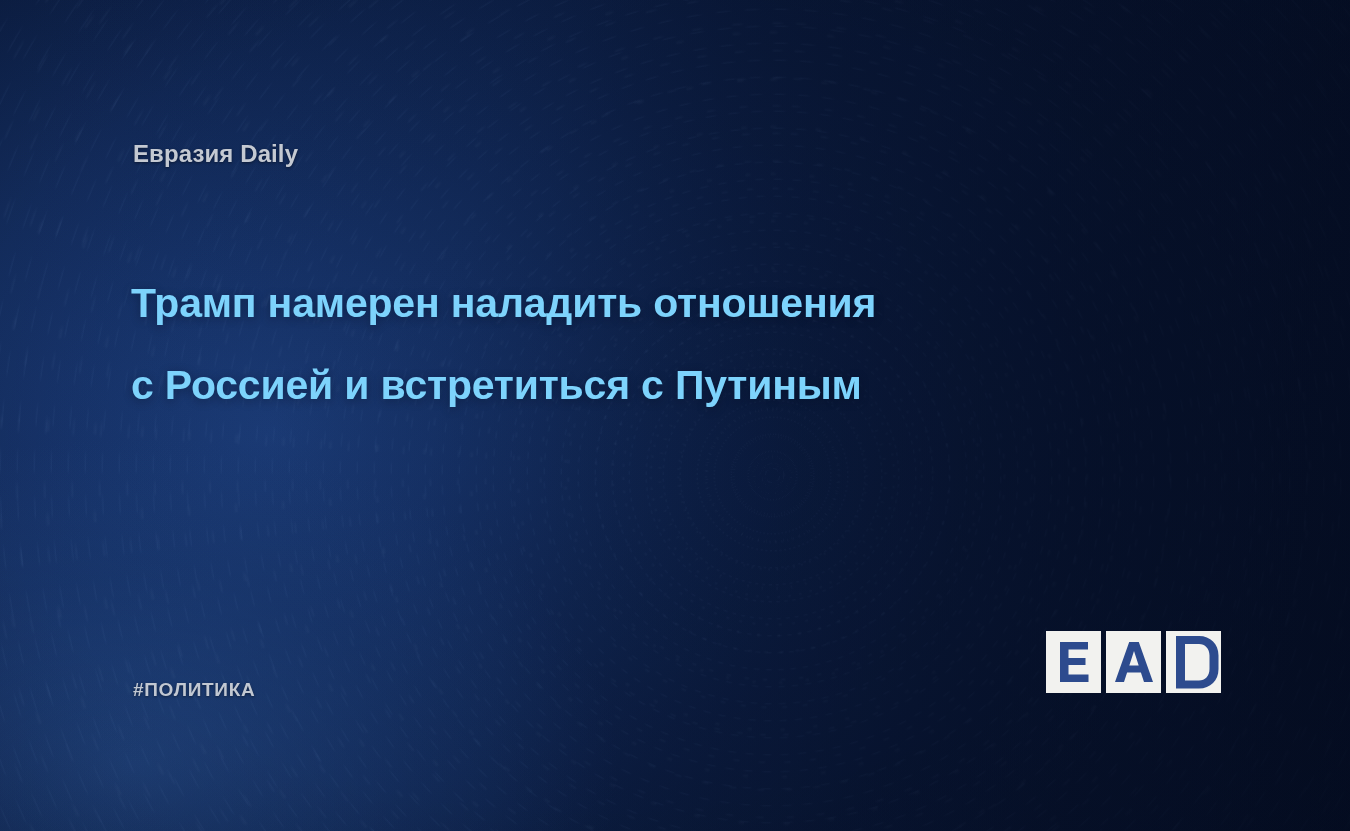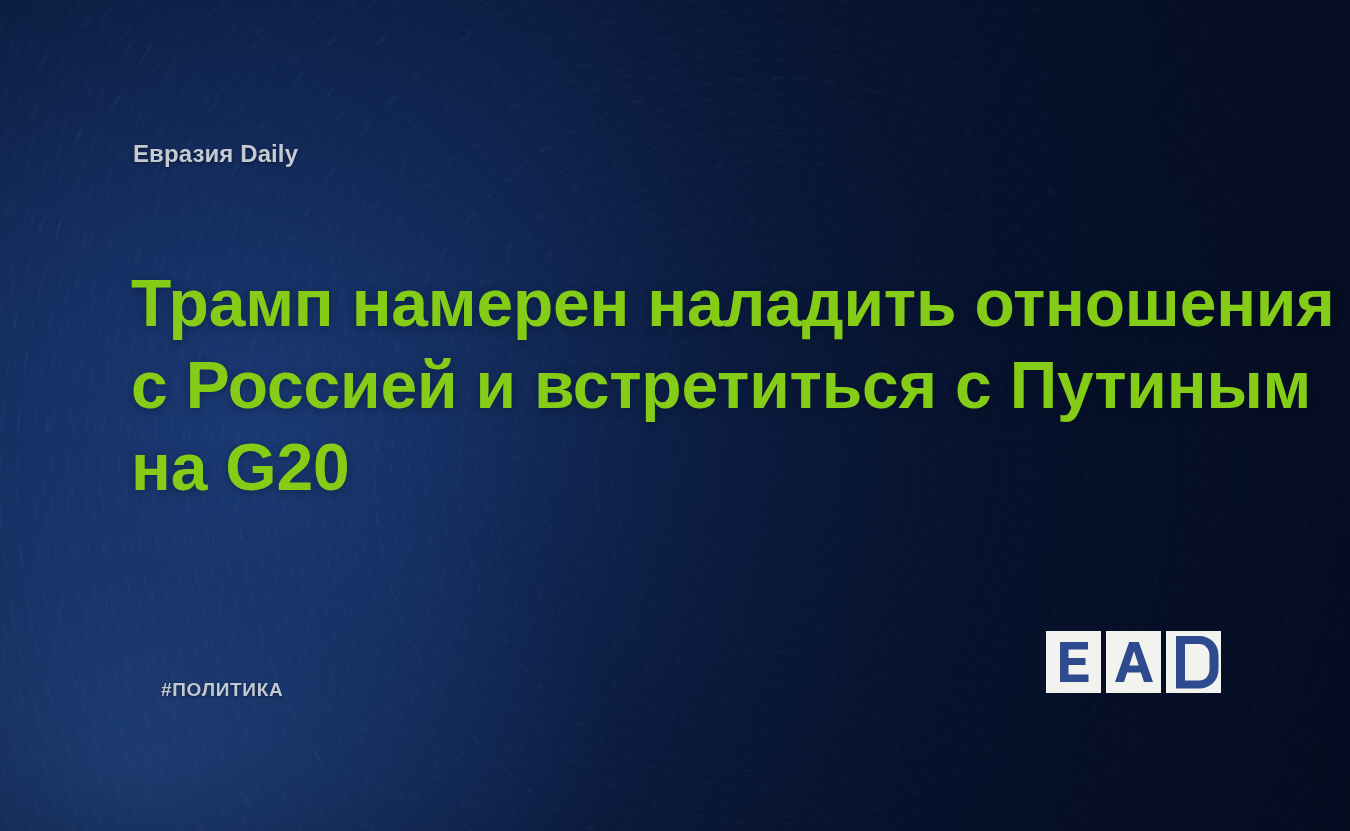--- a/index.html
+++ b/index.html
@@ -191,40 +191,39 @@
     text-shadow: 0 1px 3px rgba(0,0,0,.45);
     white-space: nowrap;
   }
 
   .headline {
     position: absolute;
     left: 131px;
     top: 262px;
     width: 1050px;
     margin: 0;
-    font-size: 66px;
+    font-size: 41px;
     line-height: 82px;
     font-weight: 700;
-    color: #84cc16;
+    color: #7dd3fc;
     letter-spacing: -0.2px;
     text-shadow: 0 2px 10px rgba(3,12,32,.38);
   }
   .headline .hl-line { display: block; white-space: nowrap; }
 
   .tag {
     position: absolute;
     left: 133px;
     top: 679px;
     font-size: 19px;
     font-weight: 700;
     letter-spacing: .7px;
     color: #c2c8d2;
     text-shadow: 0 1px 3px rgba(0,0,0,.45);
     white-space: nowrap;
-    margin-left: 28px;
   }
 
   
   .logo {
     position: absolute;
     left: 1046px;
     top: 631px;
     display: flex;
     gap: 5px;
   }
@@ -267,21 +266,20 @@
   <div class="trailfade"></div>
   <div class="vignette"></div>
 
   <div class="content">
 
     <div class="brand">Евразия Daily</div>
 
     <h1 class="headline">
       <span class="hl-line">Трамп намерен наладить отношения</span>
       <span class="hl-line">с Россией и встретиться с Путиным</span>
-      <span class="hl-line">на G20</span>
     </h1>
 
     <div class="tag">#ПОЛИТИКА</div>
 
     <div class="logo">
 
       <div class="logo-tile">
         <svg width="34" height="40" viewBox="0 0 34 40" aria-hidden="true">
           <path fill="#2d4b8e" d="M3 0 H31 V7.5 H11.5 V16 H28.5 V23 H11.5 V32.5 H31.5 V40 H3 Z"></path>
         </svg>

